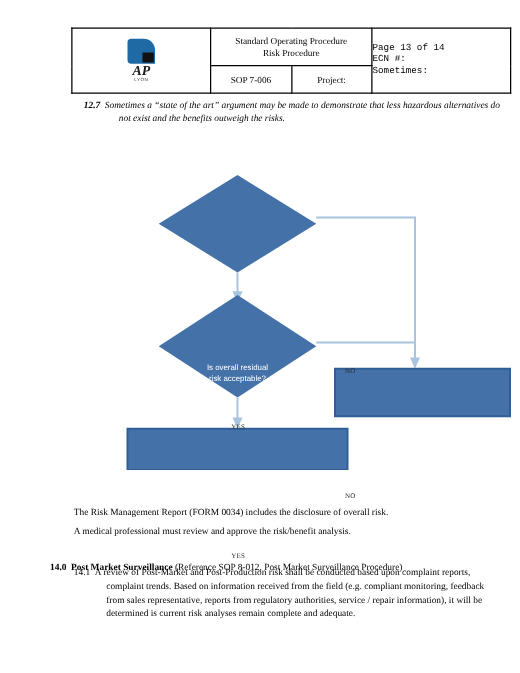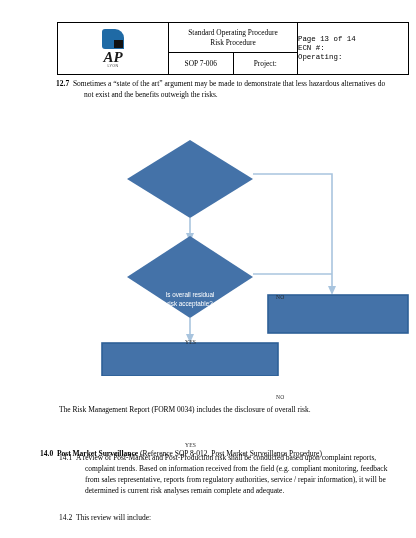--- a/index.html
+++ b/index.html
@@ -92,21 +92,21 @@
     right: 1px; bottom: 1px;
     width: 9px; height: 8px;
     background: #111;
   }
   .logo-text {
     margin-top: 1px;
     line-height: 1;
     text-align: center;
   }
   .logo-ap {
-    font-size: 15px;
+    font-size: 11px;
     font-weight: bold;
     font-style: italic;
     font-family: "Liberation Serif", serif;
     letter-spacing: 0px;
     color: #1a1a1a;
   }
   .logo-lyon {
     font-size: 3.6px;
     letter-spacing: 0.4px;
     color: #333;
@@ -114,23 +114,24 @@
   }
 
   
   .body-text {
     position: absolute;
     font-size: 7.5px;
     line-height: 1.48;
     text-align: left;
   }
   .p-12-7 {
-    left: 56px;
+    left: 67px;
     top: 78px;
     width: 340px;
+    font-style: italic;
   }
   .num-inline {
     font-weight: bold;
   }
   .hang {
     padding-left: 28px;
     text-indent: -28px;
   }
   .hang-sm {
     padding-left: 24px;
@@ -219,21 +220,21 @@
           </div>
         </div>
       </td>
       <td class="cell-title" colspan="2">
         <div>Standard Operating Procedure</div>
         <div>Risk Procedure</div>
       </td>
       <td class="cell-meta" rowspan="2">
         <div>Page  13 of 14</div>
         <div>ECN #:</div>
-        <div>Operating:</div>
+        <div>Sometimes:</div>
       </td>
     </tr>
     <tr>
       <td class="cell-sop">SOP 7-006</td>
       <td class="cell-rev">Project:</td>
     </tr>
   </tbody>
     </table>
 
   <div class="body-text p-12-7">
@@ -287,32 +288,28 @@
       <div>Complete Risk Management Report</div>
     </div>
 
     <div class="edge-label lbl-no1">NO</div>
     <div class="edge-label lbl-no2">NO</div>
     <div class="edge-label lbl-yes1">YES</div>
     <div class="edge-label lbl-yes2">YES</div>
   </div>
 
   <div class="body-text p-after2">The Risk Management Report (FORM 0034) includes the disclosure of overall risk.</div>
+  <div class="body-text p-after3">A medical professional must review and approve the risk/benefit analysis.</div>
 
   <div class="body-text p-14-0">
     <div class="hang">
       <span class="num-inline">14.0</span>&nbsp;&nbsp;<span class="num-inline">Post Market Surveillance</span><span> (Reference SOP 8-012, Post Market Surveillance Procedure)</span>
     </div>
   </div>
 
   <div class="body-text p-14-1">
     <div class="hang-sm">
       <span>14.1</span>&nbsp;&nbsp;<span>A review of Post-Market and Post-Production risk shall be conducted based upon complaint reports, complaint trends. Based on information received from the field (e.g. compliant monitoring, feedback from sales representative, reports from regulatory authorities, service / repair information), it will be determined is current risk analyses remain complete and adequate.</span>
     </div>
   </div>
 
-  <div class="body-text p-14-2">
-    <div class="hang-sm">
-      <span>14.2</span>&nbsp;&nbsp;<span>This review will include:</span>
-    </div>
-  </div>
 
 </div>
 
 </body></html>

